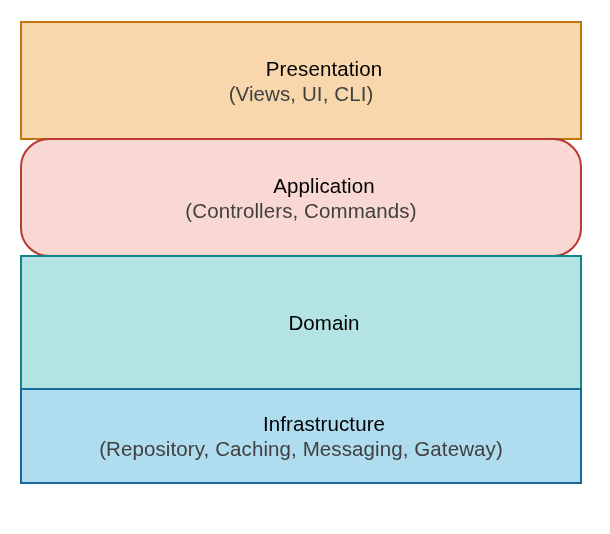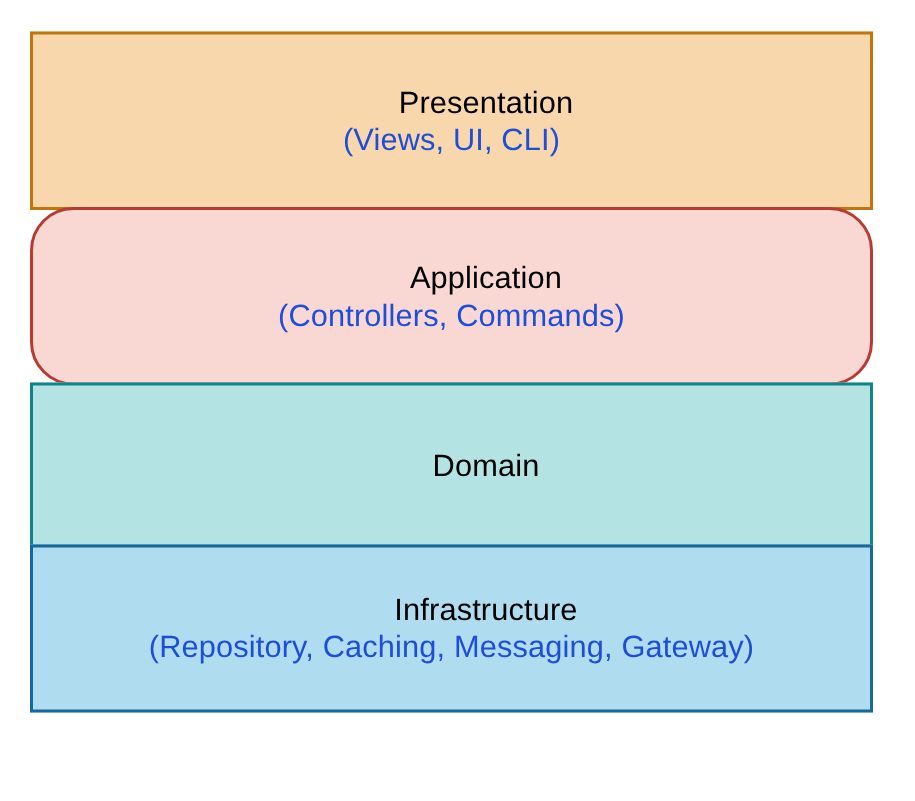--- a/index.html
+++ b/index.html
@@ -49,44 +49,44 @@
     line-height: 25px;
     color: #000000;
     letter-spacing: 0.1px;
     white-space: nowrap;
     margin-left: 46px;
   }
 
   .layer-subtitle {
     font-size: 20.5px;
     line-height: 25px;
-    color: #1d4ed8;
+    color: #404040;
     letter-spacing: 0.1px;
     white-space: nowrap;
   }
 </style>
 </head>
 <body>
 
 <div id="diagram-canvas" style="background: rgb(255, 255, 255);">
   <div class="layer-stack">
 
     <div class="layer-band" style="background: rgb(248, 215, 172); border-color: rgb(193, 117, 11); height: 119px; z-index: 4;">
       <div class="layer-title">Presentation</div>
       <div class="layer-subtitle">(Views, UI, CLI)</div>
     </div>
 
     <div class="layer-band" style="background: rgb(249, 216, 211); border-color: rgb(183, 58, 51); height: 119px; z-index: 3; border-radius: 29px;">
       <div class="layer-title">Application</div>
       <div class="layer-subtitle">(Controllers, Commands)</div>
     </div>
 
-    <div class="layer-band" style="background: rgb(179, 227, 227); border-color: rgb(17, 132, 138); height: 110px; z-index: 2;">
+    <div class="layer-band" style="background: rgb(179, 227, 227); border-color: rgb(17, 132, 138); height: 135px; z-index: 2;">
       <div class="layer-title">Domain</div>
     </div>
 
-    <div class="layer-band" style="background: rgb(176, 220, 239); border-color: rgb(22, 105, 156); height: 112px; z-index: 1;">
+    <div class="layer-band" style="background: rgb(176, 220, 239); border-color: rgb(22, 105, 156); height: 96px; z-index: 1;">
       <div class="layer-title">Infrastructure</div>
       <div class="layer-subtitle">(Repository, Caching, Messaging, Gateway)</div>
     </div>
 
   </div>
 </div>
 
 </body></html>

